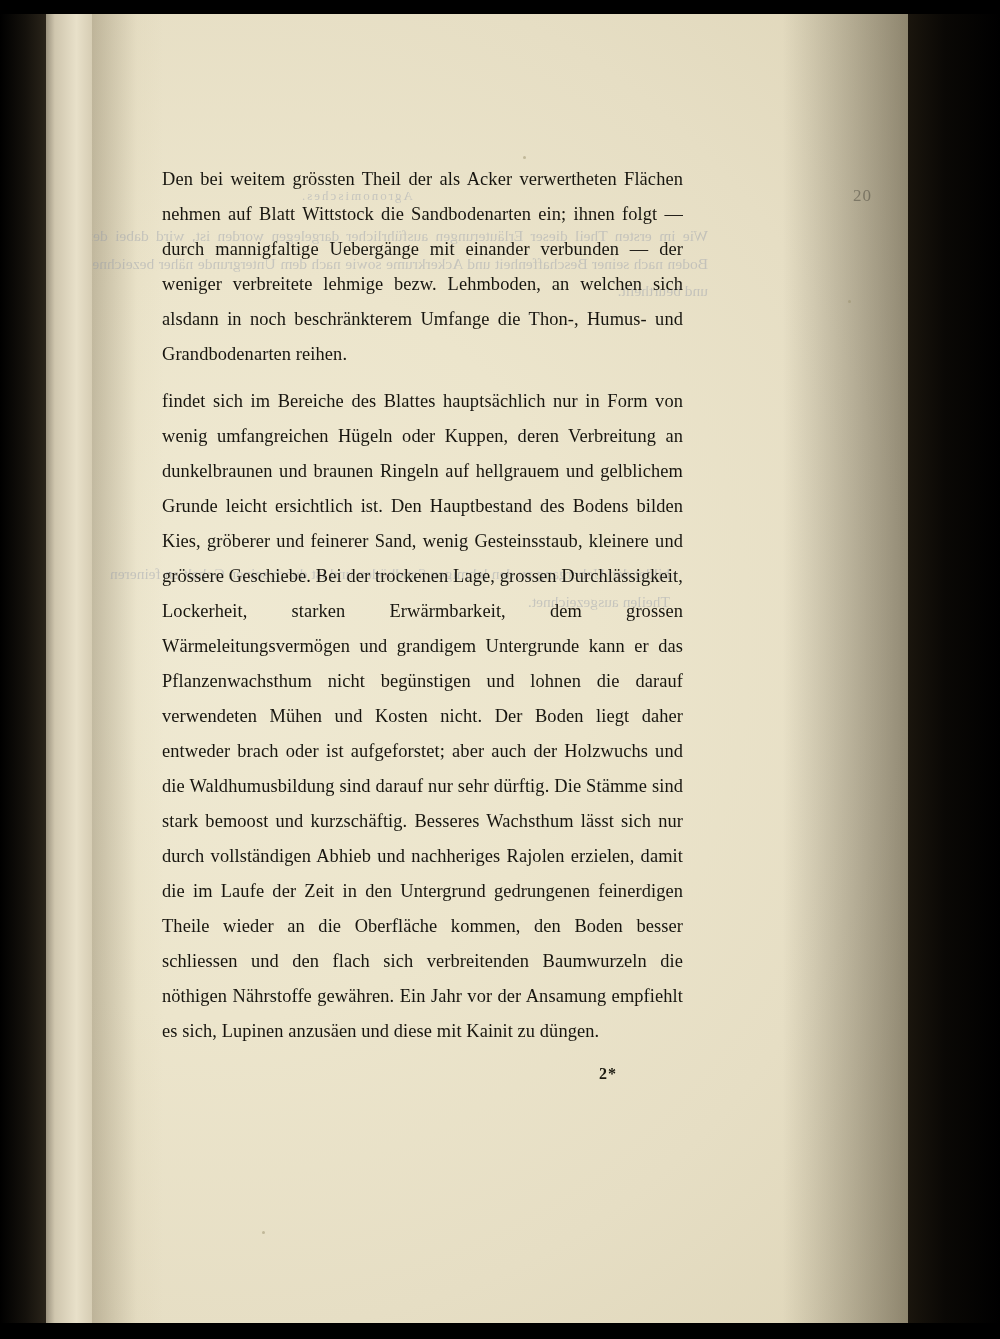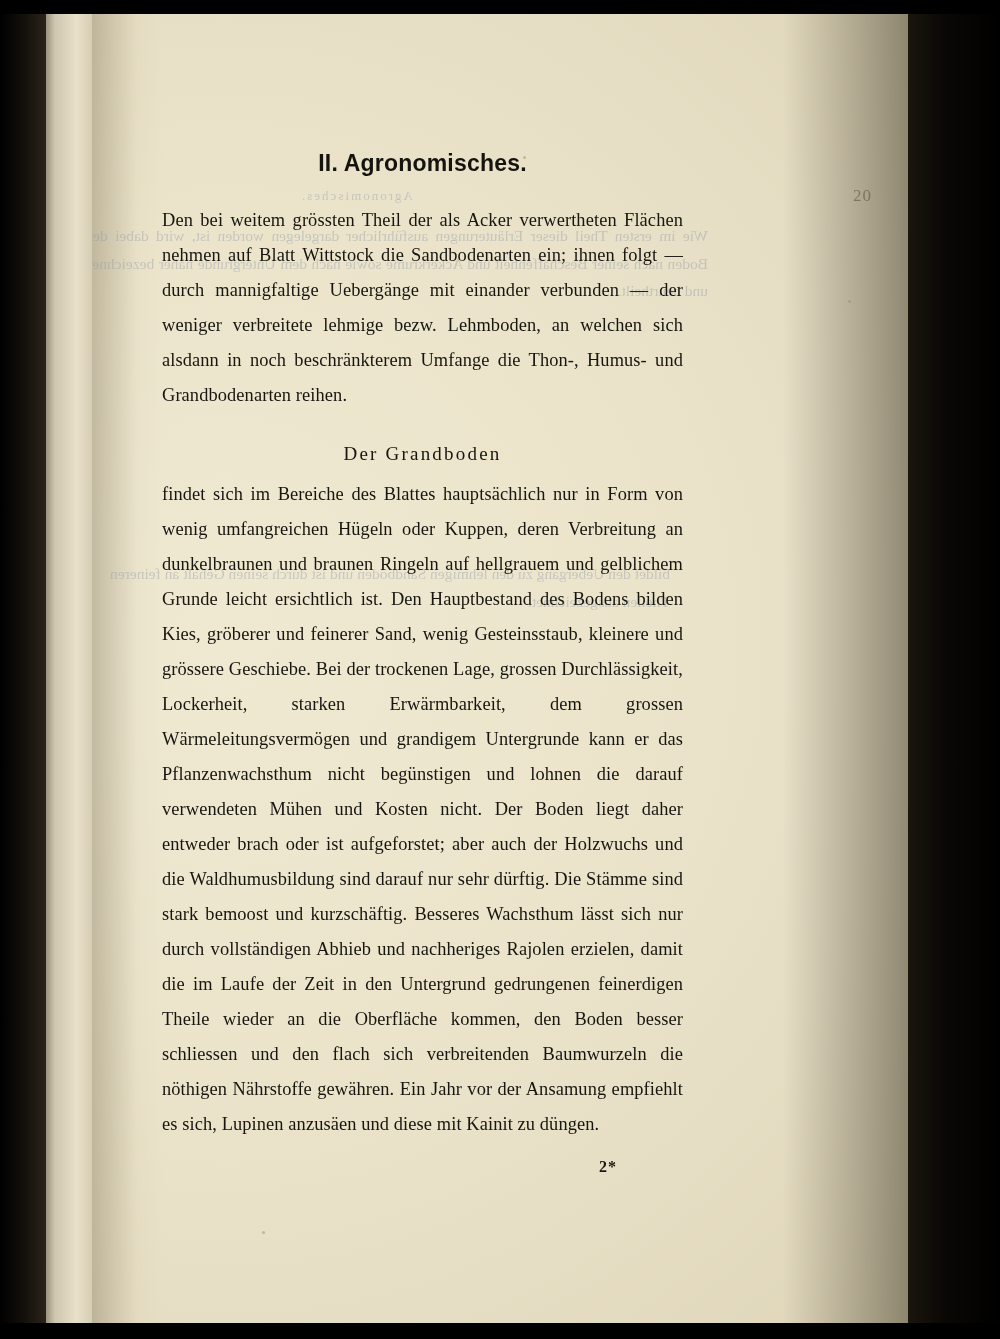--- a/index.html
+++ b/index.html
@@ -195,25 +195,23 @@
   <div class="paper"></div>
 
   <div id="bleed-head">Agronomisches.</div>
   <div class="bleed" id="bleed-top">Wie im ersten Theil dieser Erläuterungen ausführlicher dargelegen worden ist, wird dabei der Boden nach seiner Beschaffenheit und Ackerkrume sowie nach dem Untergrunde näher bezeichnet und beurtheilt.</div>
   <div class="bleed" id="bleed-mid">bildet den Uebergang zu den lehmigen Sandböden und ist durch seinen Gehalt an feineren Theilen ausgezeichnet.</div>
 
   <div class="folio">20</div>
 
   <div class="content">
 
-    <h2 class="section-title">II. Agronomisches.</h2>
 
     <p class="body">Den bei weitem grössten Theil der als Acker verwertheten Flächen nehmen auf Blatt Wittstock die Sandbodenarten ein; ihnen folgt — durch mannigfaltige Uebergänge mit einander verbunden — der weniger verbreitete lehmige bezw. Lehmboden, an welchen sich alsdann in noch beschränkterem Umfange die Thon-, Humus- und Grandbodenarten reihen.</p>
 
-    <h3 class="subhead">Der Grandboden</h3>
 
     <p class="body">findet sich im Bereiche des Blattes hauptsächlich nur in Form von wenig umfangreichen Hügeln oder Kuppen, deren Verbreitung an dunkelbraunen und braunen Ringeln auf hellgrauem und gelblichem Grunde leicht ersichtlich ist.   Den Hauptbestand des Bodens bilden Kies, gröberer und feinerer Sand, wenig Gesteinsstaub, kleinere und grössere Geschiebe.   Bei der trockenen Lage, grossen Durchlässigkeit, Lockerheit, starken Erwärmbarkeit, dem grossen Wärmeleitungsvermögen und grandigem Untergrunde kann er das Pflanzenwachsthum nicht begünstigen und lohnen die darauf verwendeten Mühen und Kosten nicht.   Der Boden liegt daher entweder brach oder ist aufgeforstet; aber auch der Holzwuchs und die Waldhumusbildung sind darauf nur sehr dürftig.   Die Stämme sind stark bemoost und kurzschäftig.   Besseres Wachsthum lässt sich nur durch vollständigen Abhieb und nachheriges Rajolen erzielen, damit die im Laufe der Zeit in den Untergrund gedrungenen feinerdigen Theile wieder an die Oberfläche kommen, den Boden besser schliessen und den flach sich verbreitenden Baumwurzeln die nöthigen Nährstoffe gewähren.   Ein Jahr vor der Ansamung empfiehlt es sich, Lupinen anzusäen und diese mit Kainit zu düngen.</p>
 
     <div class="signature">2*</div>
   </div>
 
   <div class="right-dark"></div>
   <div class="top-dark"></div>
   <div class="bottom-dark"></div>
 

